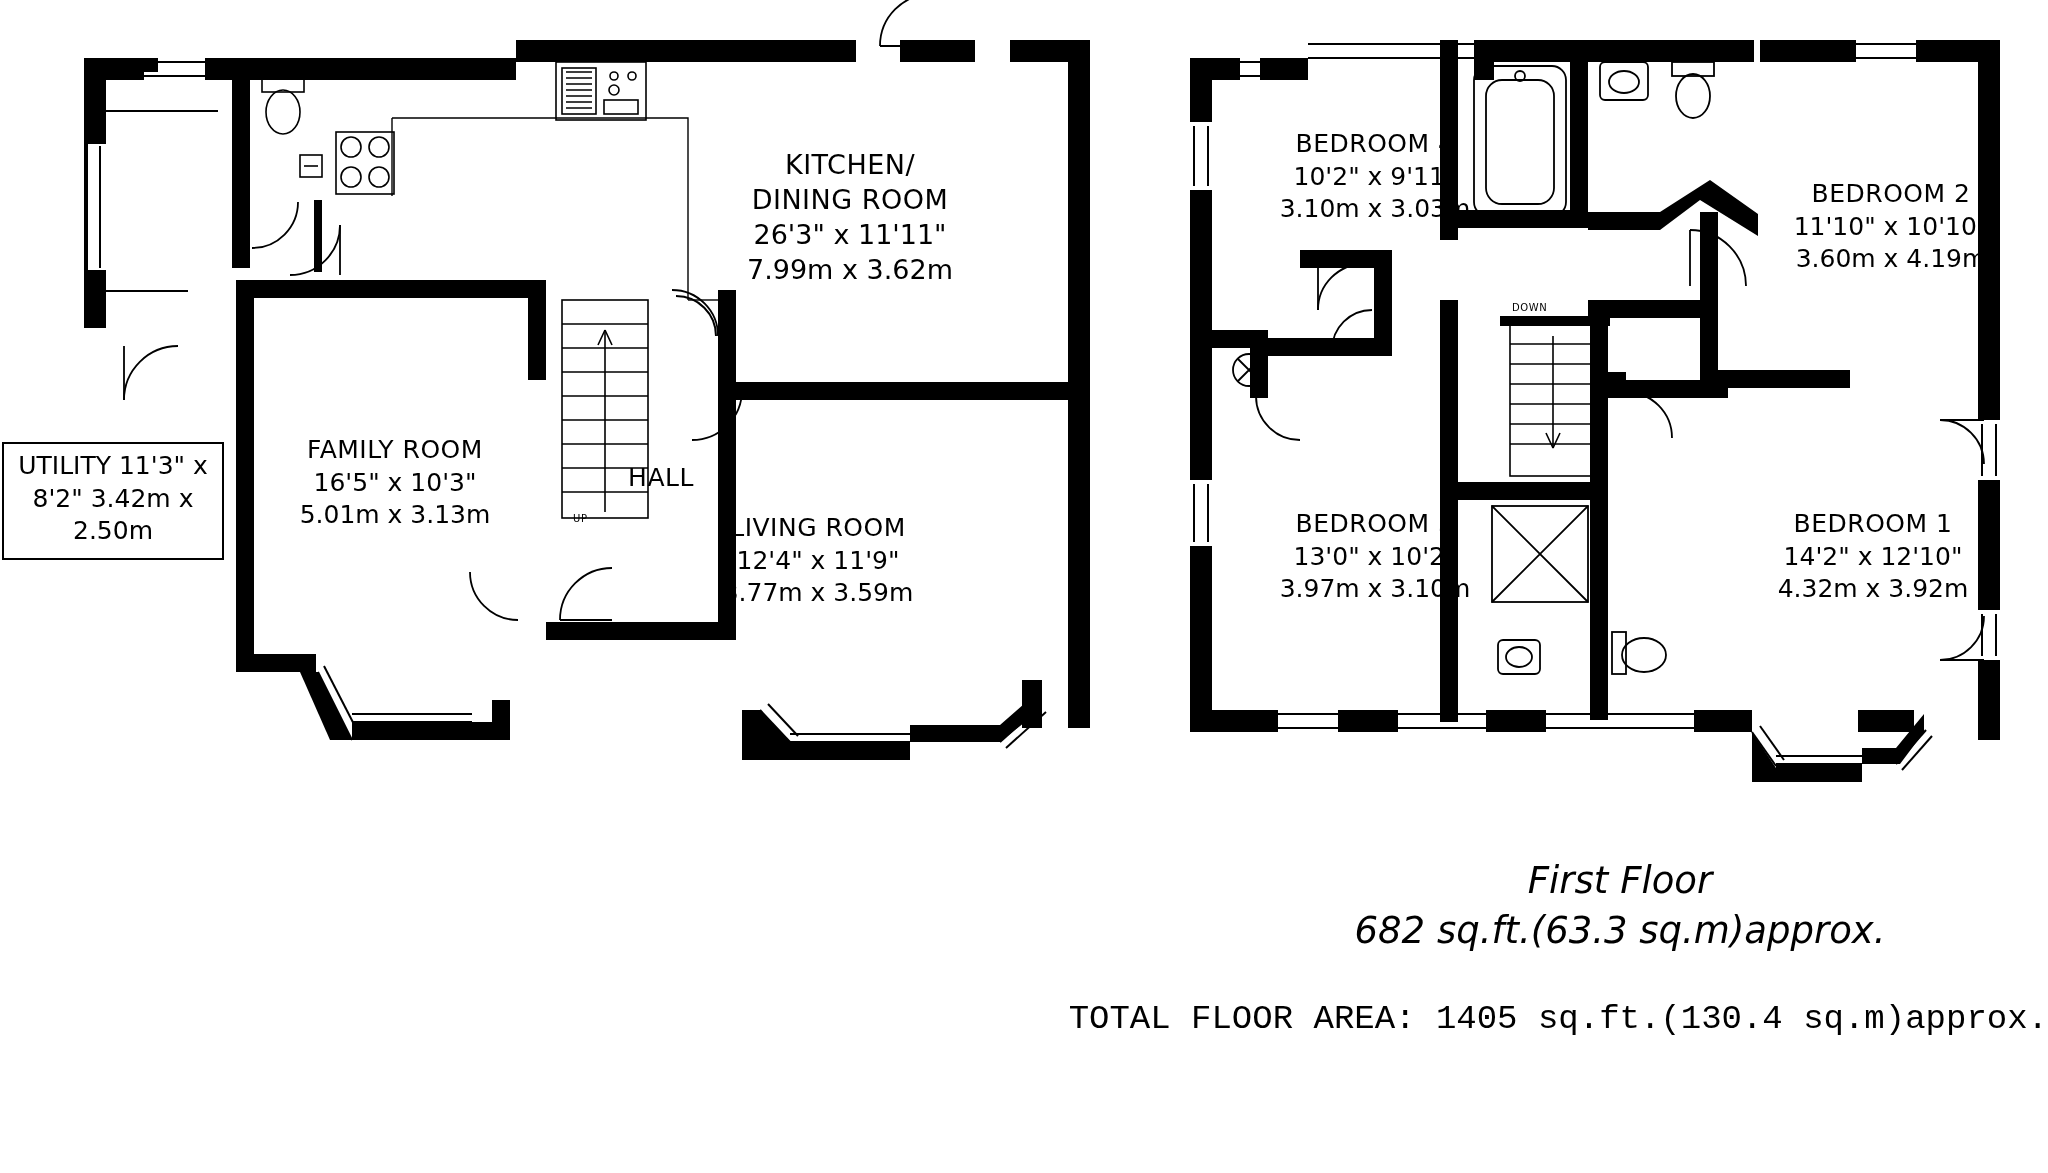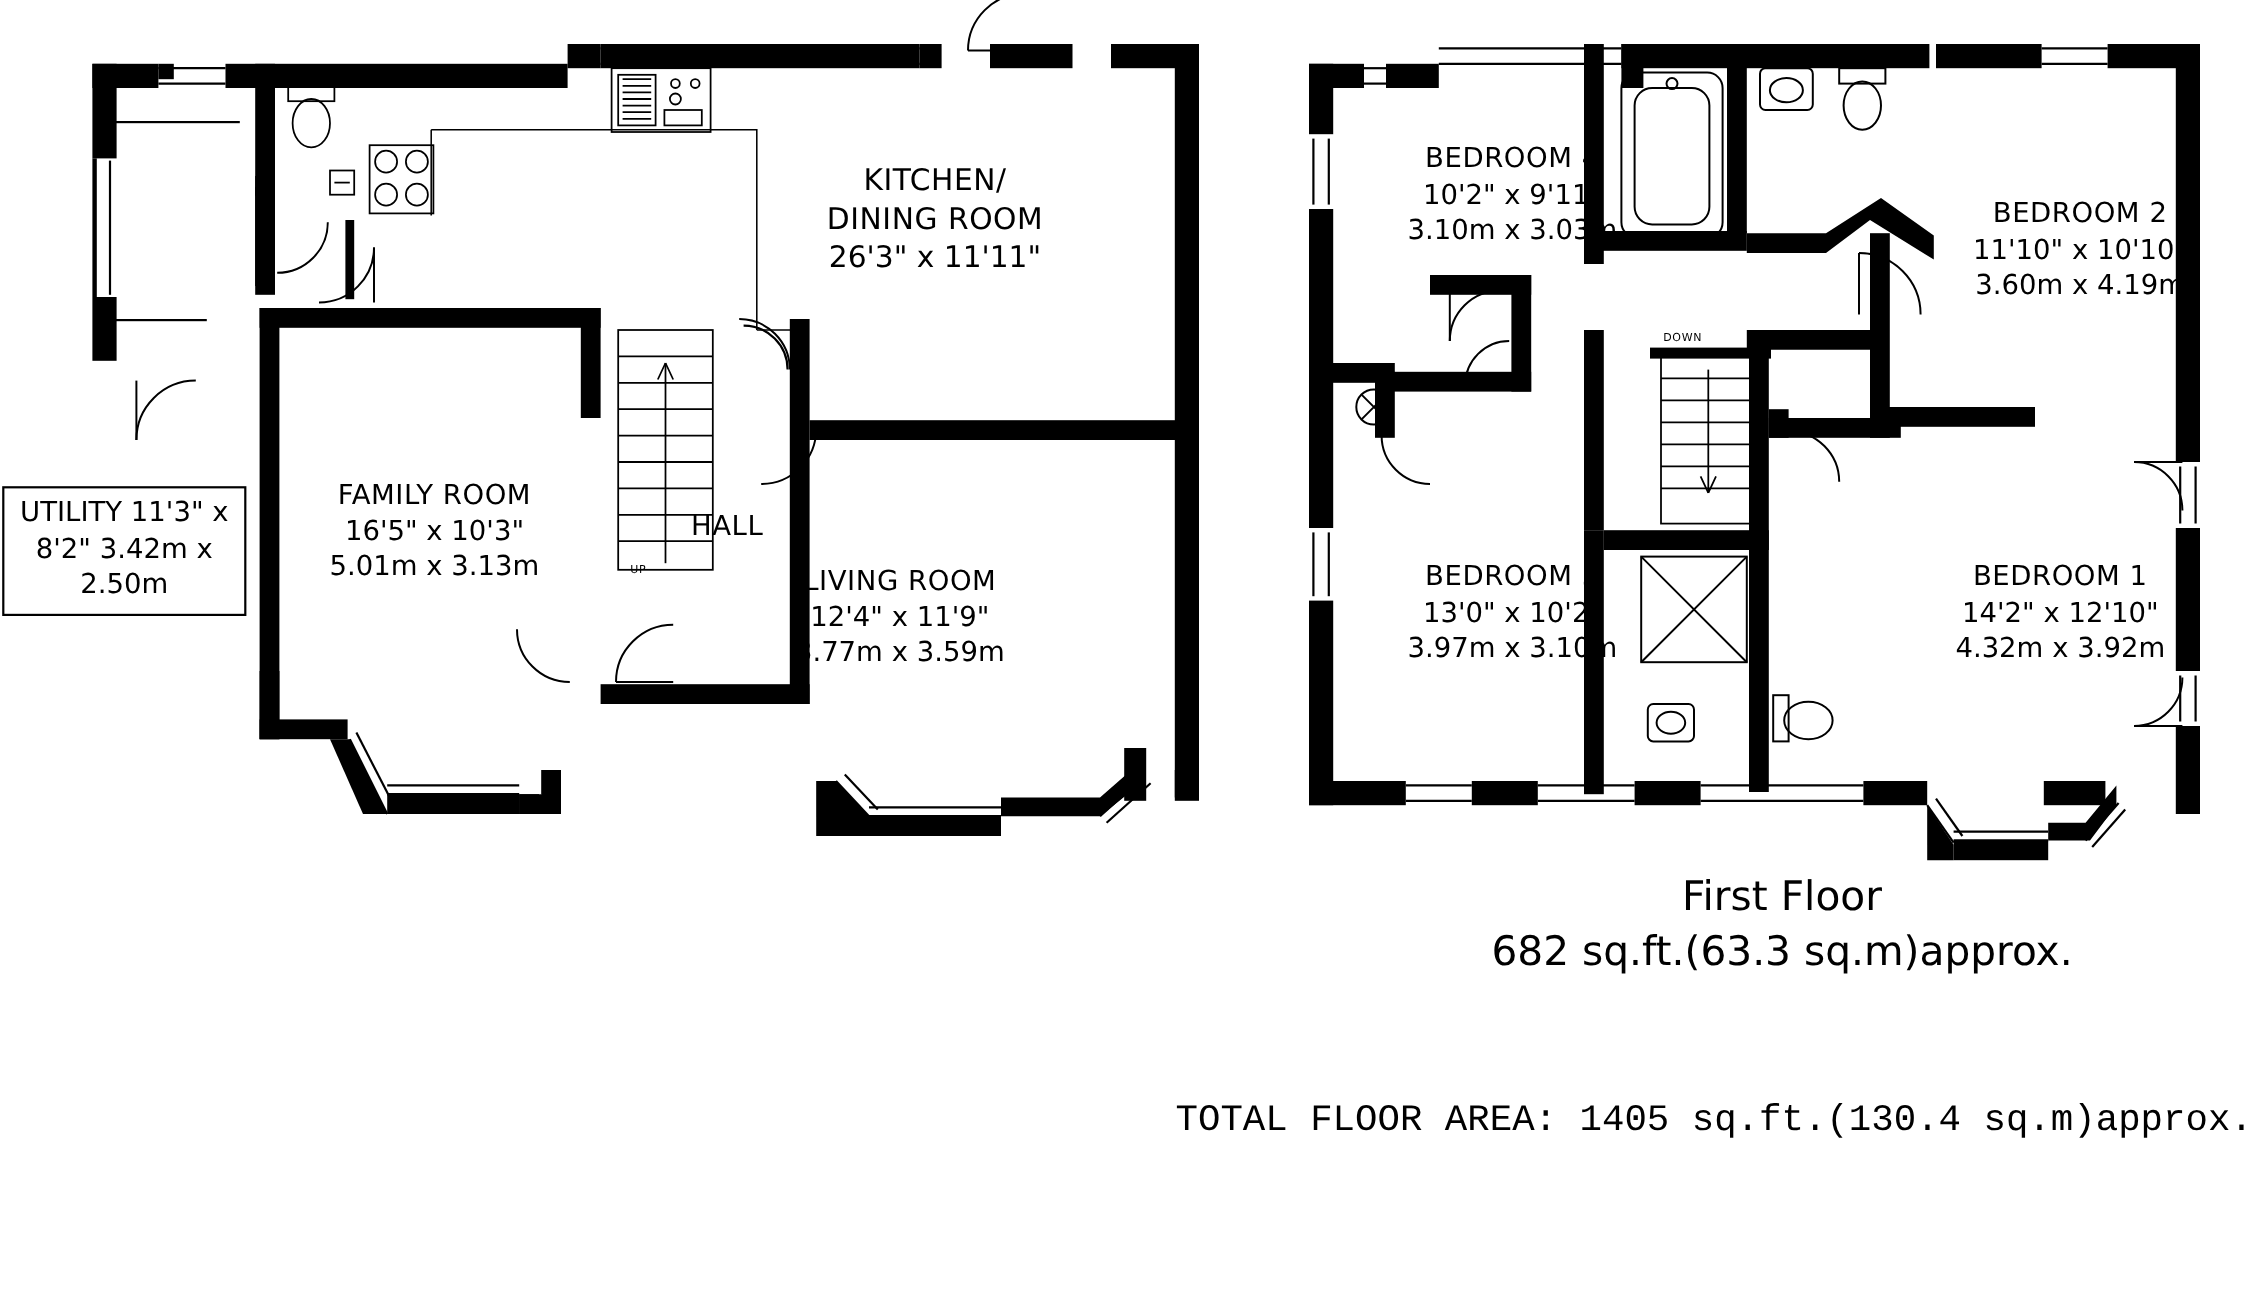--- a/index.html
+++ b/index.html
@@ -356,20 +356,21 @@
         <path d="M1940,660 A44,44 0 0 0 1984,616"></path>
         <path d="M1940,660 L1984,660"></path>
       </g>
     </g>
   </svg>
 
   <div class="room-label rl-big" style="left:690px; top:147px; width:320px;">
     <span class="nm">KITCHEN/</span>
     <span class="nm">DINING ROOM</span>
     <span class="dm">26'3" x 11'11"</span>
+    <span class="dm">7.99m x 3.62m</span>
   </div>
 
   <div class="room-label rl-mid" style="left:240px; top:434px; width:310px;">
     <span class="nm">FAMILY ROOM</span>
     <span class="dm">16'5" x 10'3"</span>
     <span class="dm">5.01m x 3.13m</span>
   </div>
 
   <div class="room-label rl-mid" style="left:668px; top:512px; width:300px;">
     <span class="nm">LIVING ROOM</span>
@@ -413,21 +414,21 @@
     <span class="nm">BEDROOM 1</span>
     <span class="dm">14'2" x 12'10"</span>
     <span class="dm">4.32m x 3.92m</span>
   </div>
 
   <div class="tiny-label" style="left:1512px; top:302px;">
     <span>DOWN</span>
   </div>
 
 
-  <div class="floor-title" style="left:1250px; top:790px; width:740px;">
+  <div class="floor-title" style="left:1250px; top:856px; width:740px;font-style:italic;">
     <span>First Floor</span><br>
     <span>682 sq.ft.(63.3 sq.m)approx.</span>
   </div>
 
   <div class="total-area" style="left:0px; top:1000px; width:2048px;">
     <span>TOTAL FLOOR AREA: 1405 sq.ft.(130.4 sq.m)approx.</span>
   </div>
 
 
 </div>

